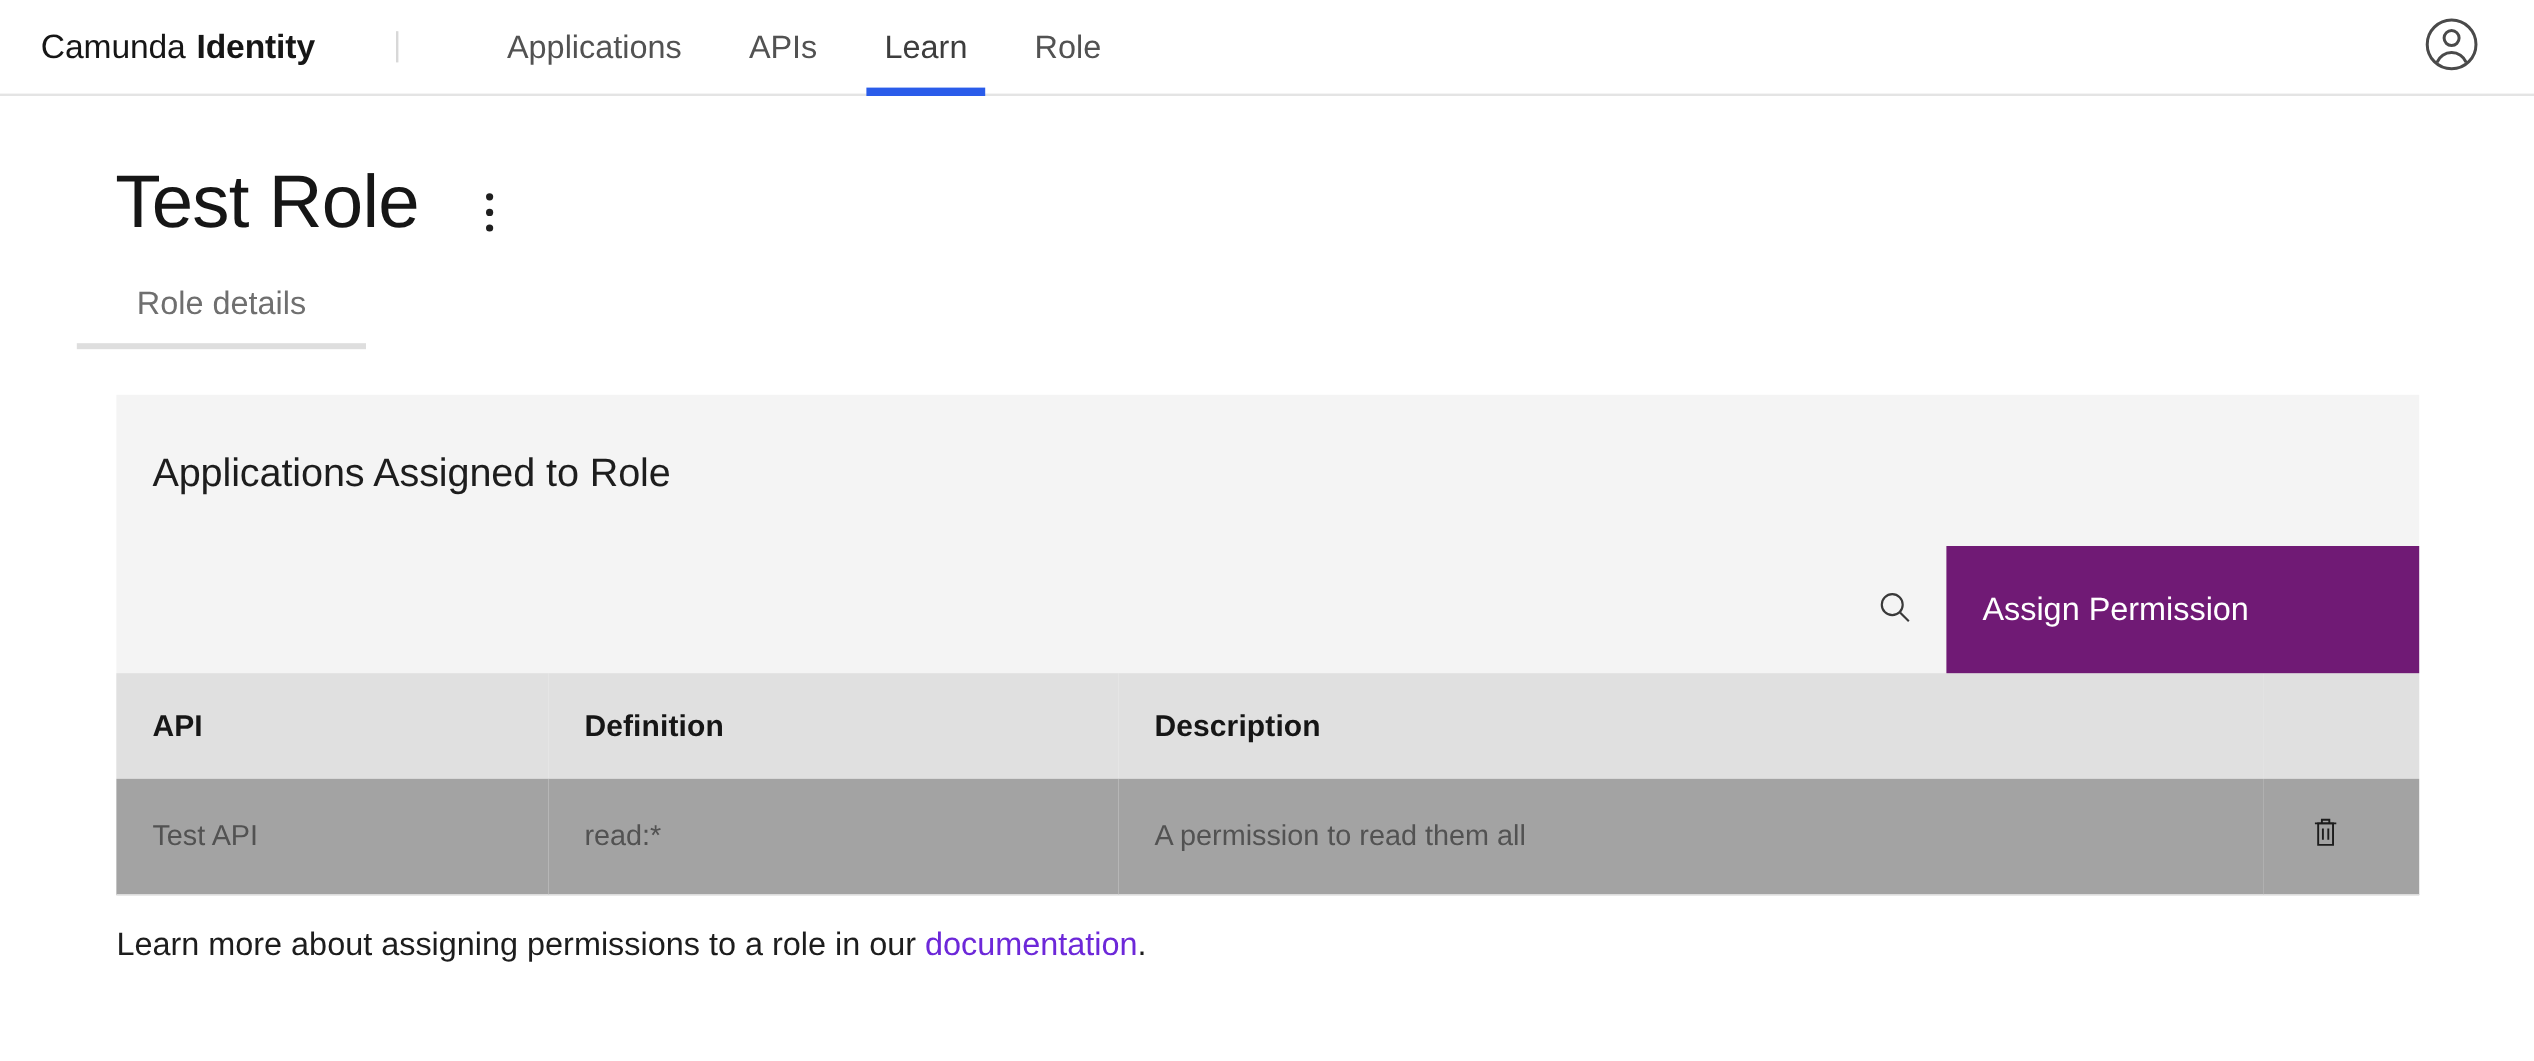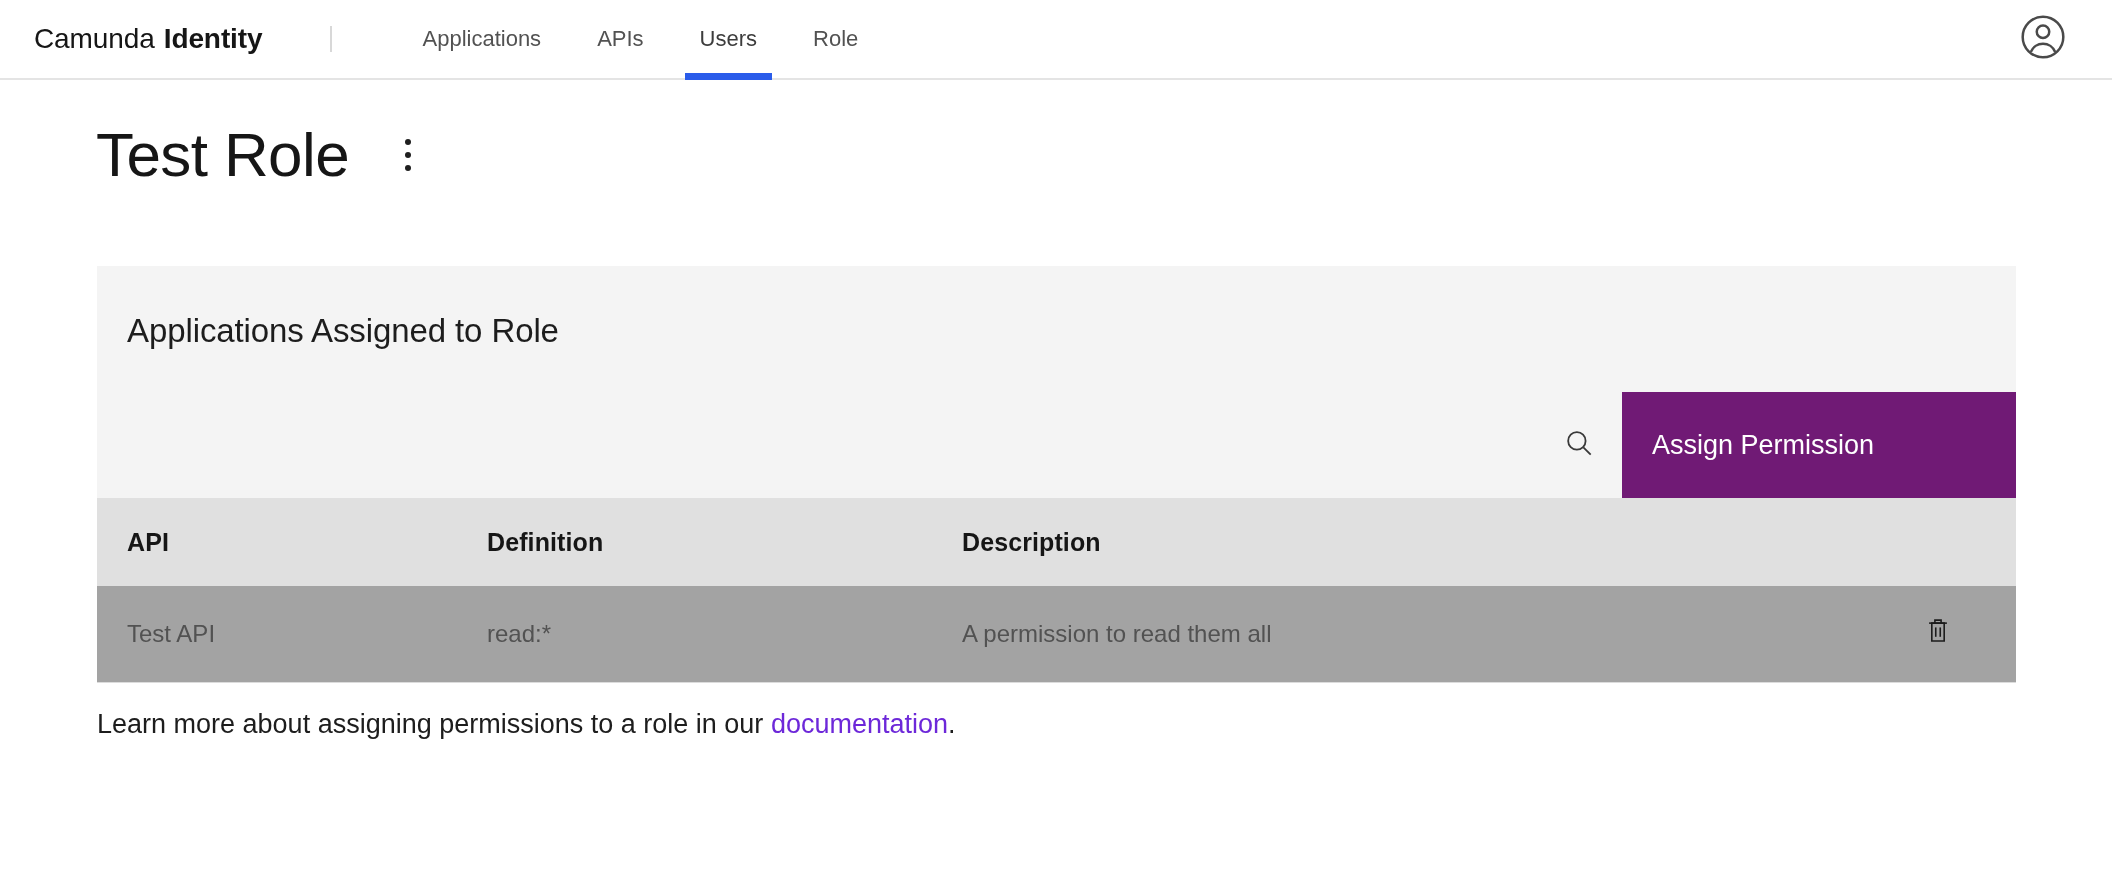--- a/index.html
+++ b/index.html
@@ -43,21 +43,21 @@
     display: flex;
     align-items: stretch;
     margin-left: 62px;
   }
 
   .nav-item {
     position: relative;
     display: flex;
     align-items: center;
     padding: 16px 28px;
-    font-size: 22px;
+    font-size: 27px;
     color: #525252;
     cursor: pointer;
     white-space: nowrap;
   }
   .nav-item.active { color: #3d3d3d; }
   .nav-item.active::after {
     content: "";
     position: absolute;
     left: 13px; right: 13px;
     bottom: -2px;
@@ -70,21 +70,21 @@
   .avatar-btn {
     display: flex;
     align-items: center;
     padding-right: 44px;
     cursor: pointer;
   }
 
   
   .page-head {
     display: flex;
-    align-items: flex-start;
+    align-items: flex-end;
     padding: 44px 0 0 96px;
     height: 120px;
     gap: 12px;
   }
   .page-title {
     font-size: 62px;
     font-weight: 400;
     color: #161616;
     letter-spacing: -0.6px;
     line-height: 1;
@@ -237,21 +237,21 @@
   <div class="brand-divider"></div>
 
   <nav class="mainnav">
     <div class="nav-item">
       <span>Applications</span>
     </div>
     <div class="nav-item">
       <span>APIs</span>
     </div>
     <div class="nav-item active">
-      <span>Users</span>
+      <span>Learn</span>
     </div>
     <div class="nav-item">
       <span>Role</span>
     </div>
   </nav>
 
   <div class="topbar-spacer"></div>
 
   <div class="avatar-btn">
     <span>
@@ -267,20 +267,23 @@
 <div class="page-head">
   <h1 class="page-title">Test Role</h1>
   <div class="kebab-btn">
     <i></i>
     <i></i>
     <i></i>
   </div>
 </div>
 
 <div class="subtabs">
+  <div class="subtab">
+    <span>Role details</span>
+  </div>
 </div>
 
 <div class="panel">
 
   <div class="panel-title">Applications Assigned to Role</div>
 
   <div class="panel-actions">
     <div class="search-btn">
       <span>
         <svg width="34" height="34" viewBox="0 0 32 32" fill="none" stroke="#393939" stroke-width="1.7">

